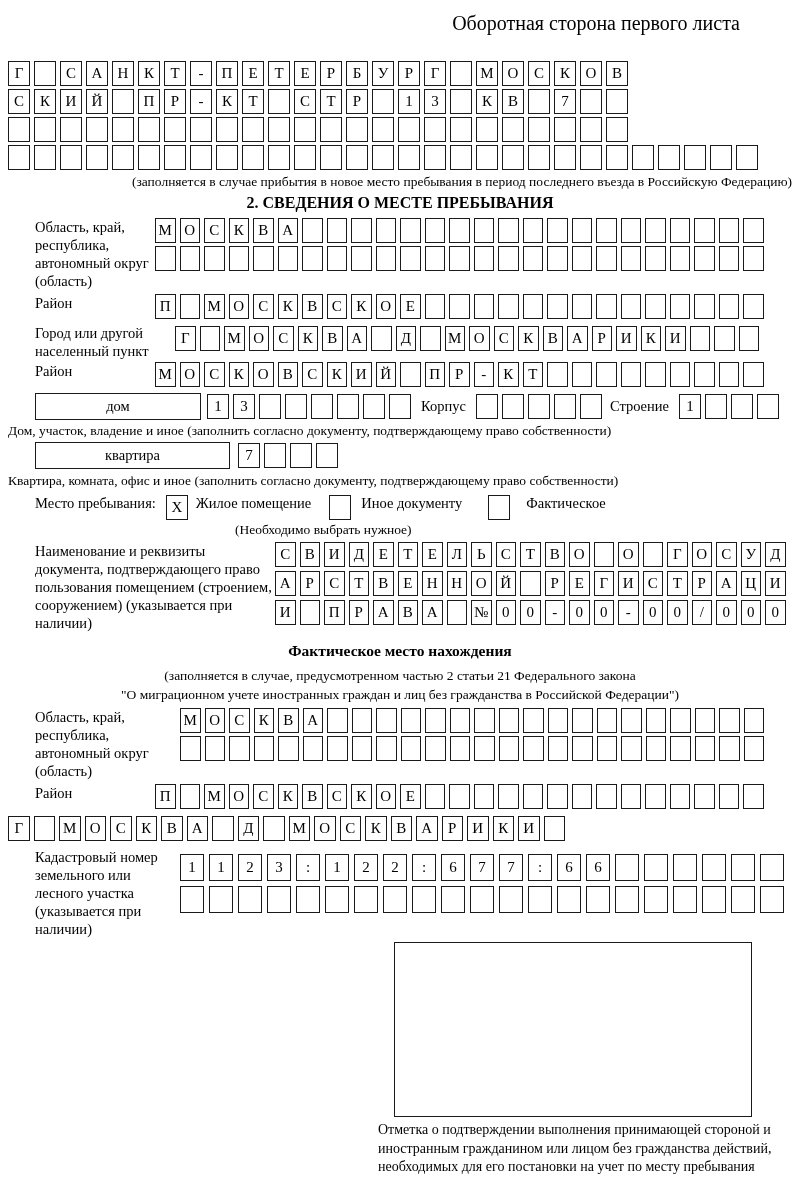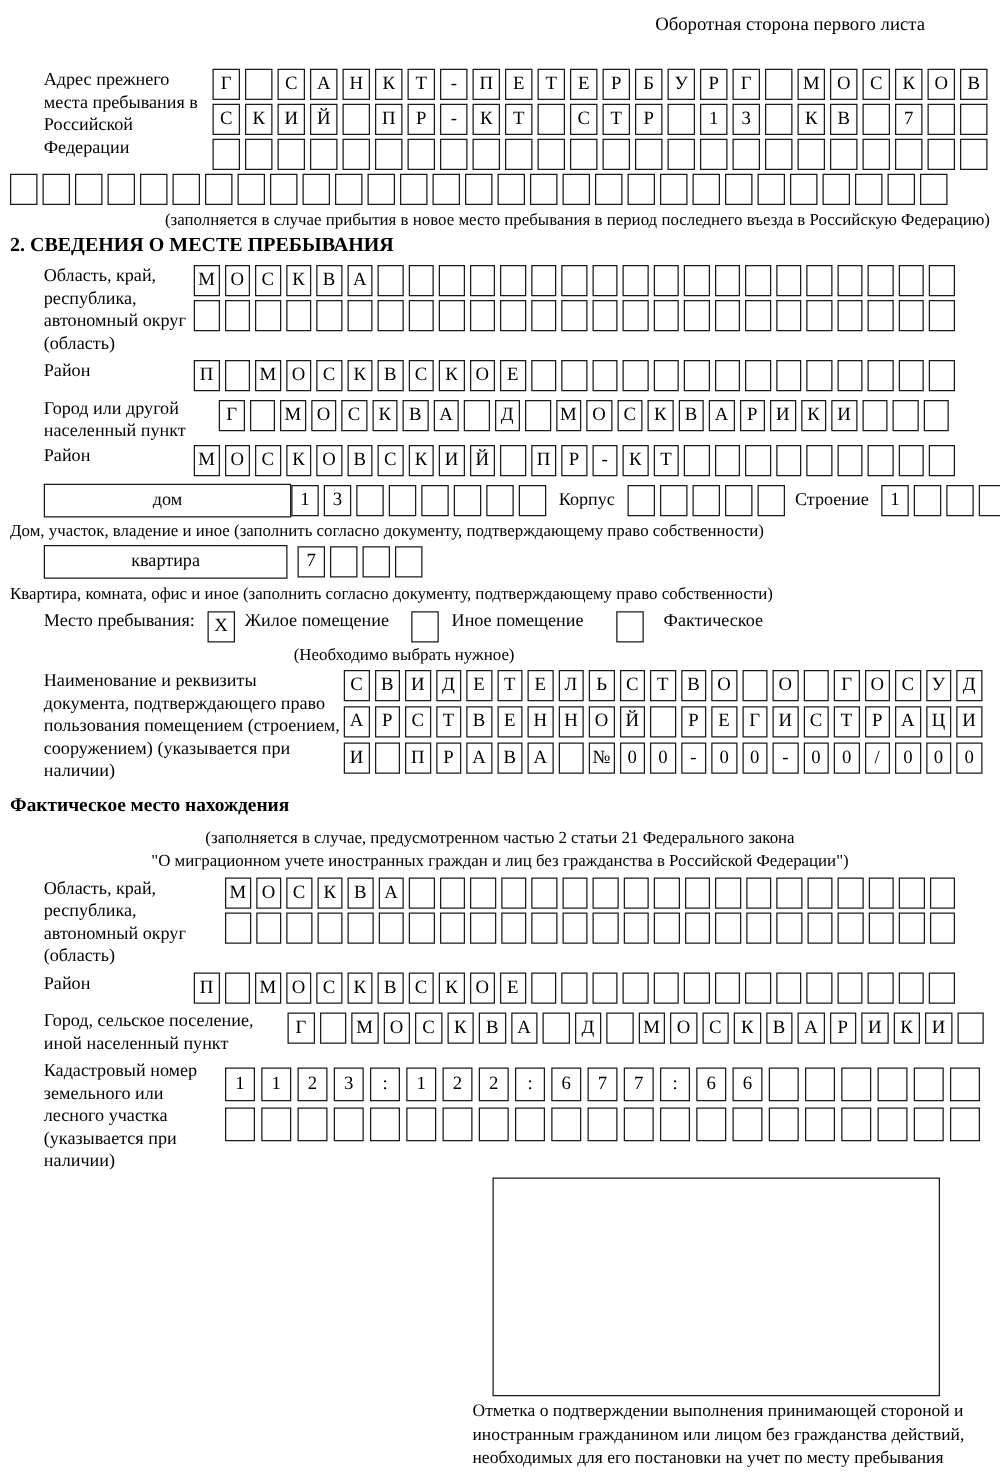--- a/index.html
+++ b/index.html
@@ -4,38 +4,38 @@
 <style>
   * { margin:0; padding:0; box-sizing:border-box; }
   html,body { background:#ffffff; }
   body {
     width:800px; height:1180px;
     padding:12px 8px 0 8px;
     font-family:"Liberation Serif","DejaVu Serif",serif;
     font-size:14.5px; color:#000;
     overflow:hidden; position:relative;
   }
-  .hdr-note { text-align:right; padding-right:52px; font-size:15px; margin-bottom:26px;font-family:Liberation Serif, serif; }
+  .hdr-note { text-align:right; padding-right:52px; font-size:20px; margin-bottom:26px;font-family:Liberation Serif, serif; }
 
   .frow { display:flex; align-items:flex-start; }
   .flabel { flex:0 0 auto; padding-left:27px; line-height:18px; }
   .rows { display:flex; flex-direction:column; }
   .cells { display:flex; flex-wrap:nowrap; margin-bottom:3px; }
   .cell {
     width:22px; height:25px; flex:0 0 auto;
     border:1.5px solid #1a1a1a; margin-right:4px;
     text-align:center; font-size:15px; line-height:22px;
     font-family:"Liberation Serif","DejaVu Serif",serif;
   }
   .sm .cell { width:20.5px; margin-right:4px; }
   .md .cell { width:21.5px; margin-right:4px; }
   .lg .cell { width:24px;  height:27px; margin-right:5px; line-height:24px; }
 
   .note { text-align:right; font-size:13.5px; line-height:17px; }
-  .sec-title { text-align:left; font-weight:bold; font-size:16px; margin:4px 0 6px 0; }
+  .sec-title { text-align:center; font-weight:bold; font-size:16px; margin:4px 0 6px 0; }
 
   .w162 { width:162px; } .w147 { width:147px; } .w167 { width:167px; }
   .w267 { width:267px;font-family:Liberation Serif, serif; } .w172 { width:172px; } .w222 { width:222px; }
 
   .house-row { display:flex; align-items:center; margin:3px 0 2px 27px; }
   .named-box {
     border:1.5px solid #1a1a1a; height:27px; text-align:center;
     line-height:24px; font-size:14.5px; flex:0 0 auto;
   }
   .inline-label { font-size:14.5px; margin:0 10px; white-space:nowrap; }
@@ -58,21 +58,20 @@
     text-align:left; font-size:14px; line-height:18.5px;
   }
   .mb3 { margin-bottom:3px; }
 </style>
 </head>
 <body>
 
 <div class="hdr-note">Оборотная сторона первого листа</div>
 
 <div class="frow">
-  <div class="flabel w162">Адрес прежнего места пребывания в Российской Федерации</div>
   <div class="rows">
     <div class="cells">
         <div class="cell">Г</div>
         <div class="cell"></div>
         <div class="cell">С</div>
         <div class="cell">А</div>
         <div class="cell">Н</div>
         <div class="cell">К</div>
         <div class="cell">Т</div>
         <div class="cell">-</div>
@@ -334,21 +333,21 @@
         <div class="cell"></div>
         <div class="cell"></div>
         <div class="cell"></div>
         <div class="cell"></div>
         <div class="cell"></div>
       </div>
   </div>
 </div>
 
 <div class="house-row">
-  <div class="named-box" style="width:198px">дом</div>
+  <div class="named-box" style="width:166px">дом</div>
   <div style="width:6px"></div>
   <div class="cells" style="margin-bottom:0">
       <div class="cell">1</div>
       <div class="cell">3</div>
       <div class="cell"></div>
       <div class="cell"></div>
       <div class="cell"></div>
       <div class="cell"></div>
       <div class="cell"></div>
       <div class="cell"></div>
@@ -381,21 +380,21 @@
       <div class="cell"></div>
     </div>
 </div>
 <div style="font-size:13.5px; line-height:17px; margin-top:3px">Квартира, комната, офис и иное (заполнить согласно документу, подтверждающему право собственности)</div>
 
 <div class="stay-row">
   <span>Место пребывания:</span>
   <div class="chk" style="margin-left:10px">X</div>
   <span style="margin-left:8px">Жилое помещение</span>
   <div class="chk" style="margin-left:18px"></div>
-  <span style="margin-left:10px">Иное помещение</span>
+  <span style="margin-left:10px">Иное документу</span>
   <div class="chk" style="margin-left:26px"></div>
   <span style="margin-left:16px">Фактическое</span>
 </div>
 <div class="stay-note">(Необходимо выбрать нужное)</div>
 
 <div class="frow" style="margin-top:4px">
   <div class="flabel w267">Наименование и реквизиты документа, подтверждающего право пользования помещением (строением, сооружением) (указывается при наличии)</div>
   <div class="rows sm">
     <div class="cells" style="margin-bottom:4px">
         <div class="cell">С</div>
@@ -560,21 +559,20 @@
         <div class="cell"></div>
         <div class="cell"></div>
         <div class="cell"></div>
         <div class="cell"></div>
         <div class="cell"></div>
       </div>
   </div>
 </div>
 
 <div class="frow" style="margin-top:2px">
-  <div class="flabel w222">Город, сельское поселение, иной населенный пункт</div>
   <div class="rows md" style="margin-top:2px">
     <div class="cells">
         <div class="cell">Г</div>
         <div class="cell"></div>
         <div class="cell">М</div>
         <div class="cell">О</div>
         <div class="cell">С</div>
         <div class="cell">К</div>
         <div class="cell">В</div>
         <div class="cell">А</div>

